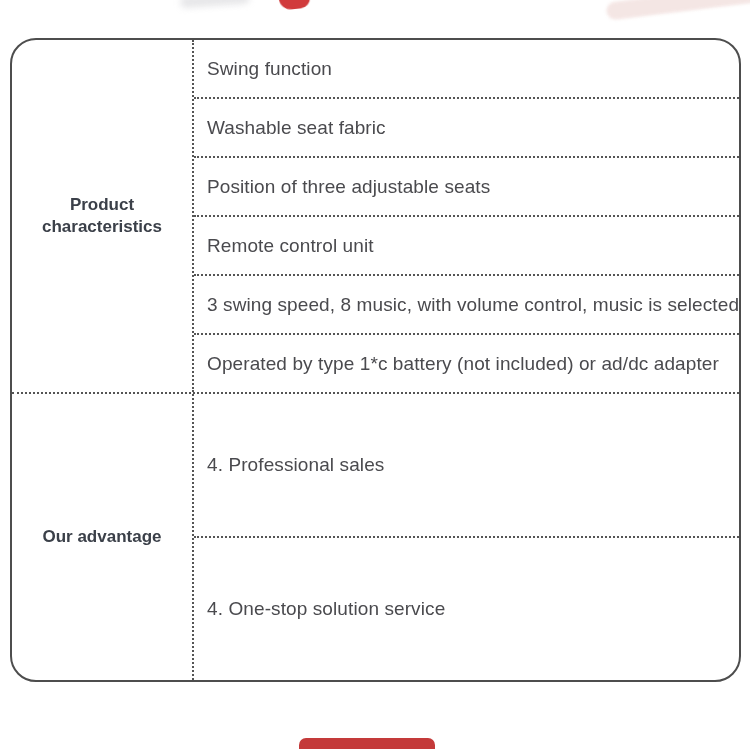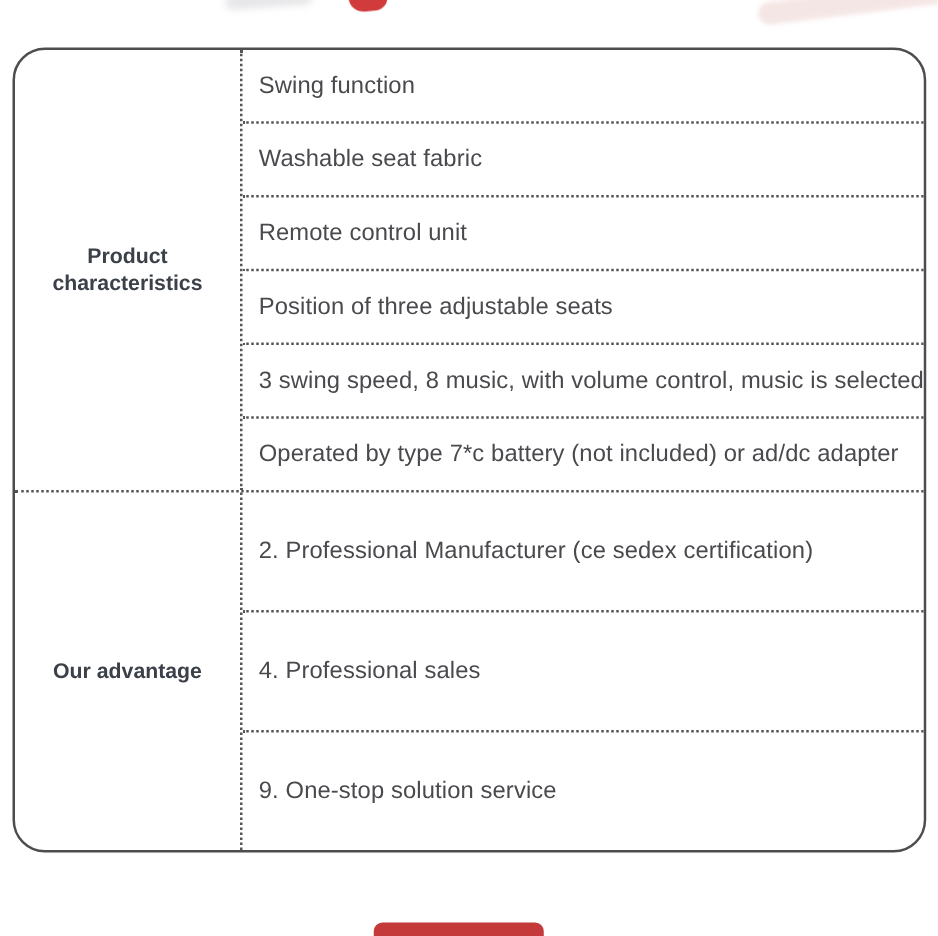--- a/index.html
+++ b/index.html
@@ -72,29 +72,28 @@
   <div class="frag frag-top-blob" style="background: rgb(209, 59, 60);"></div>
   <div class="frag frag-top-streak" style="background: rgb(243, 226, 224);"></div>
   <div class="frag frag-bottom-bar" style="background: rgb(196, 58, 58);"></div>
 
   <div class="spec-table" id="spec-table">
       <div class="section" style="flex-grow: 7;">
         <div class="section-label">Product characteristics</div>
         <div class="section-rows">
           <div class="row">Swing function</div>
           <div class="row">Washable seat fabric</div>
+          <div class="row">Position of three adjustable seats</div>
           <div class="row">Remote control unit</div>
-          <div class="row">Position of three adjustable seats</div>
           <div class="row">3 swing speed, 8 music, with volume control, music is selected</div>
-          <div class="row">Operated by type 7*c battery (not included) or ad/dc adapter</div>
+          <div class="row">Operated by type 1*c battery (not included) or ad/dc adapter</div>
         </div>
       </div>
       <div class="section" style="flex-grow: 6;">
         <div class="section-label">Our advantage</div>
         <div class="section-rows">
-          <div class="row">2. Professional Manufacturer (ce sedex certification)</div>
           <div class="row">4. Professional sales</div>
-          <div class="row">9. One-stop solution service</div>
+          <div class="row">4. One-stop solution service</div>
         </div>
       </div>
     </div>
 
 </div>
 
 </body></html>

